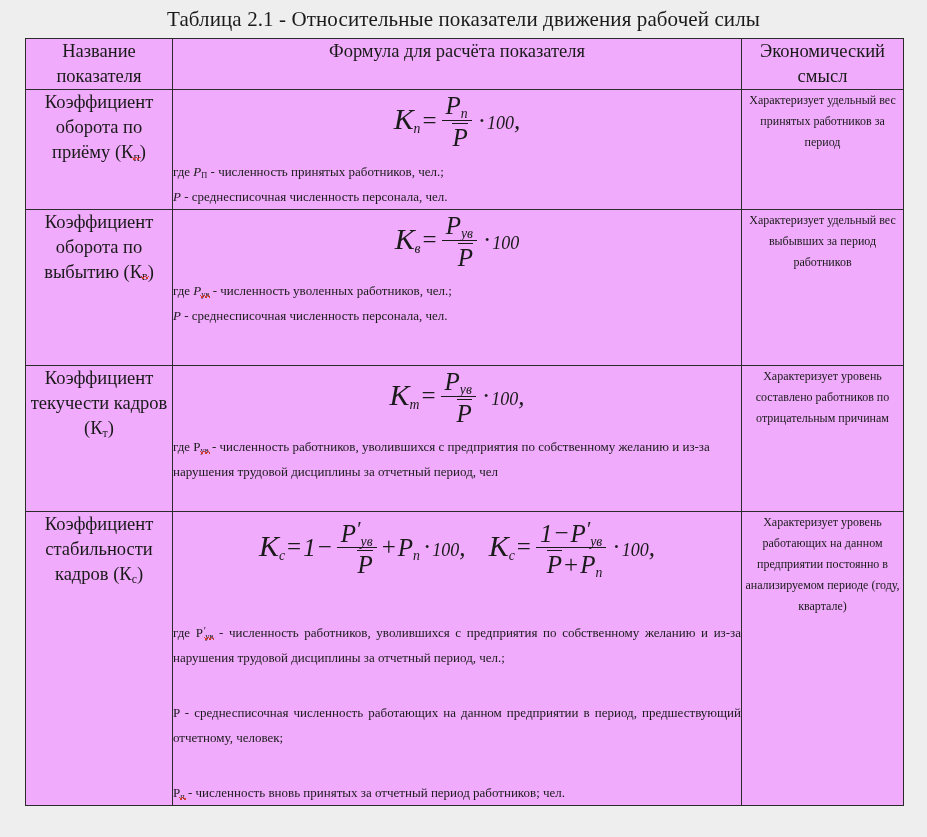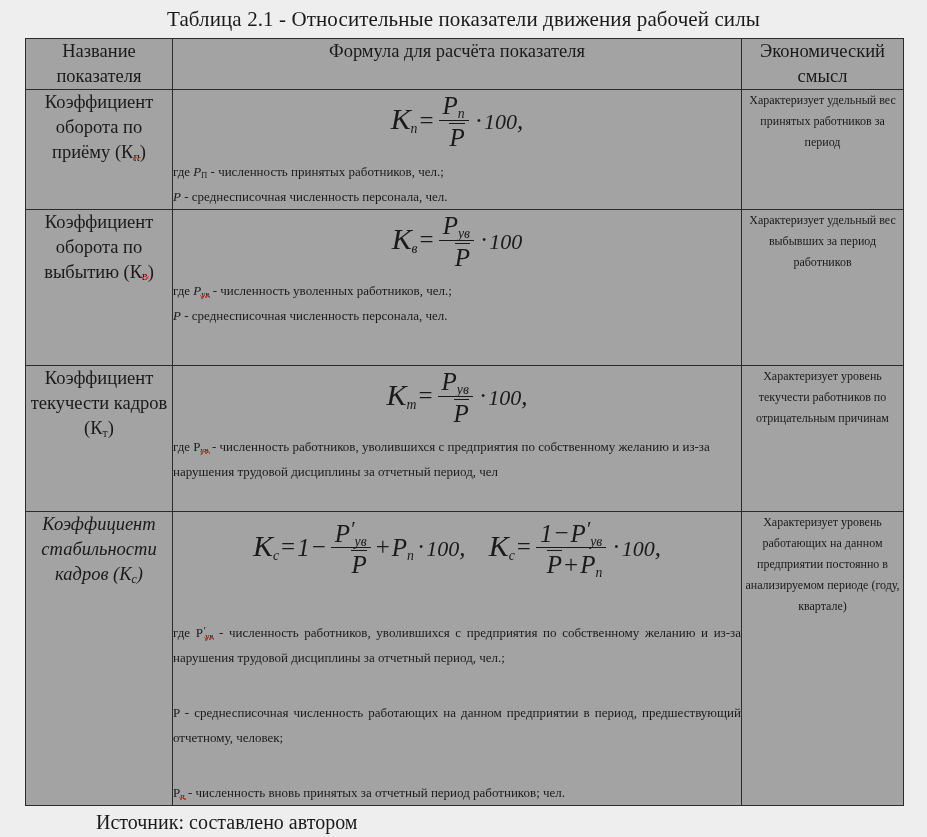--- a/index.html
+++ b/index.html
@@ -27,21 +27,21 @@
     line-height: 26px;
     padding-top: 6px;
     padding-bottom: 6px;
     letter-spacing: 0.1px;
   }
   table.ind-table {
     border-collapse: collapse;
     width: 878px;
     margin-left: 25px;
     table-layout: fixed;
-    background: #a3a3a3;
+    background: #f0abfc;
   }
   table.ind-table td,
   table.ind-table th {
     border: 1.3px solid #2b2b2b;
     vertical-align: top;
     padding: 0;
     font-weight: normal;
   }
   col.c-name   { width: 147px; }
   col.c-form   { width: 569px; }
@@ -114,21 +114,21 @@
     font-style: italic;
     vertical-align: -0.28em;
     line-height: 0;
   }
   .op {
     font-style: normal;
     padding: 0 2px;
   }
   .num100 {
     font-style: italic;
-    font-size: 22px;
+    font-size: 18px;
   }
   .frac {
     display: inline-block;
     vertical-align: middle;
     text-align: right;
     margin: 0 3px;
     position: relative;
     top: -1px;
   }
   .frac > .fnum {
@@ -267,25 +267,25 @@
         <td class="form-cell">
           <div class="formula-line">
             <span class="math">
               <span class="lhs">К</span><sub>т</sub><span class="op">=</span><span class="frac"><span class="fnum"><span>P</span><sub>ув</sub></span><span class="fden"><span class="ovl">P</span></span></span><span class="dot">·</span><span class="num100">100</span><span class="comma-it">,</span>
             </span>
           </div>
           <div class="note">
             <span>где </span><span class="var-up">P</span><sub class="small sq">ув</sub><span> - численность работников, уволившихся с предприятия по собственному желанию и из-за нарушения трудовой дисциплины за отчетный период, чел</span>
           </div>
         </td>
-        <td class="sense-cell">Характеризует уровень текучести работников по отрицательным причинам</td>
-      </tr>
-
-      <tr>
-        <td class="name-cell" style="height:278px;font-style:italic;">
+        <td class="sense-cell">Характеризует уровень составлено работников по отрицательным причинам</td>
+      </tr>
+
+      <tr>
+        <td class="name-cell" style="height:278px;">
           <span>Коэффициент стабильности кадров (К</span><sub class="small">с</sub><span>)</span>
         </td>
         <td class="form-cell">
           <div class="formula-line two">
             <span class="math">
               <span class="lhs">К</span><sub>с</sub><span class="op">=</span><span>1</span><span class="op">−</span><span class="frac"><span class="fnum"><span>P</span><span class="prime">′</span><sub>ув</sub></span><span class="fden"><span class="ovl">P</span></span></span><span class="op">+</span><span>P</span><sub>п</sub><span class="dot">·</span><span class="num100">100</span><span class="comma-it">,</span>
             </span>
             <span style="display:inline-block;width:14px;"></span>
             <span class="math">
               <span class="lhs">К</span><sub>с</sub><span class="op">=</span><span class="frac"><span class="fnum"><span>1</span><span class="op">−</span><span>P</span><span class="prime">′</span><sub>ув</sub></span><span class="fden"><span class="ovl">P</span><span class="op">+</span><span>P</span><sub>п</sub></span></span><span class="dot">·</span><span class="num100">100</span><span class="comma-it">,</span>
@@ -300,15 +300,14 @@
           <div class="note just">
             <span class="var-up">P</span><sub class="small sq">п</sub><span> - численность вновь принятых за отчетный период работников; чел.</span>
           </div>
         </td>
         <td class="sense-cell">Характеризует уровень работающих на данном предприятии постоянно в анализируемом периоде (году, квартале)</td>
       </tr>
 
     </tbody>
   </table>
 
-  <div class="src-line">Источник: составлено автором</div>
 
 </div>
 
 </body></html>

